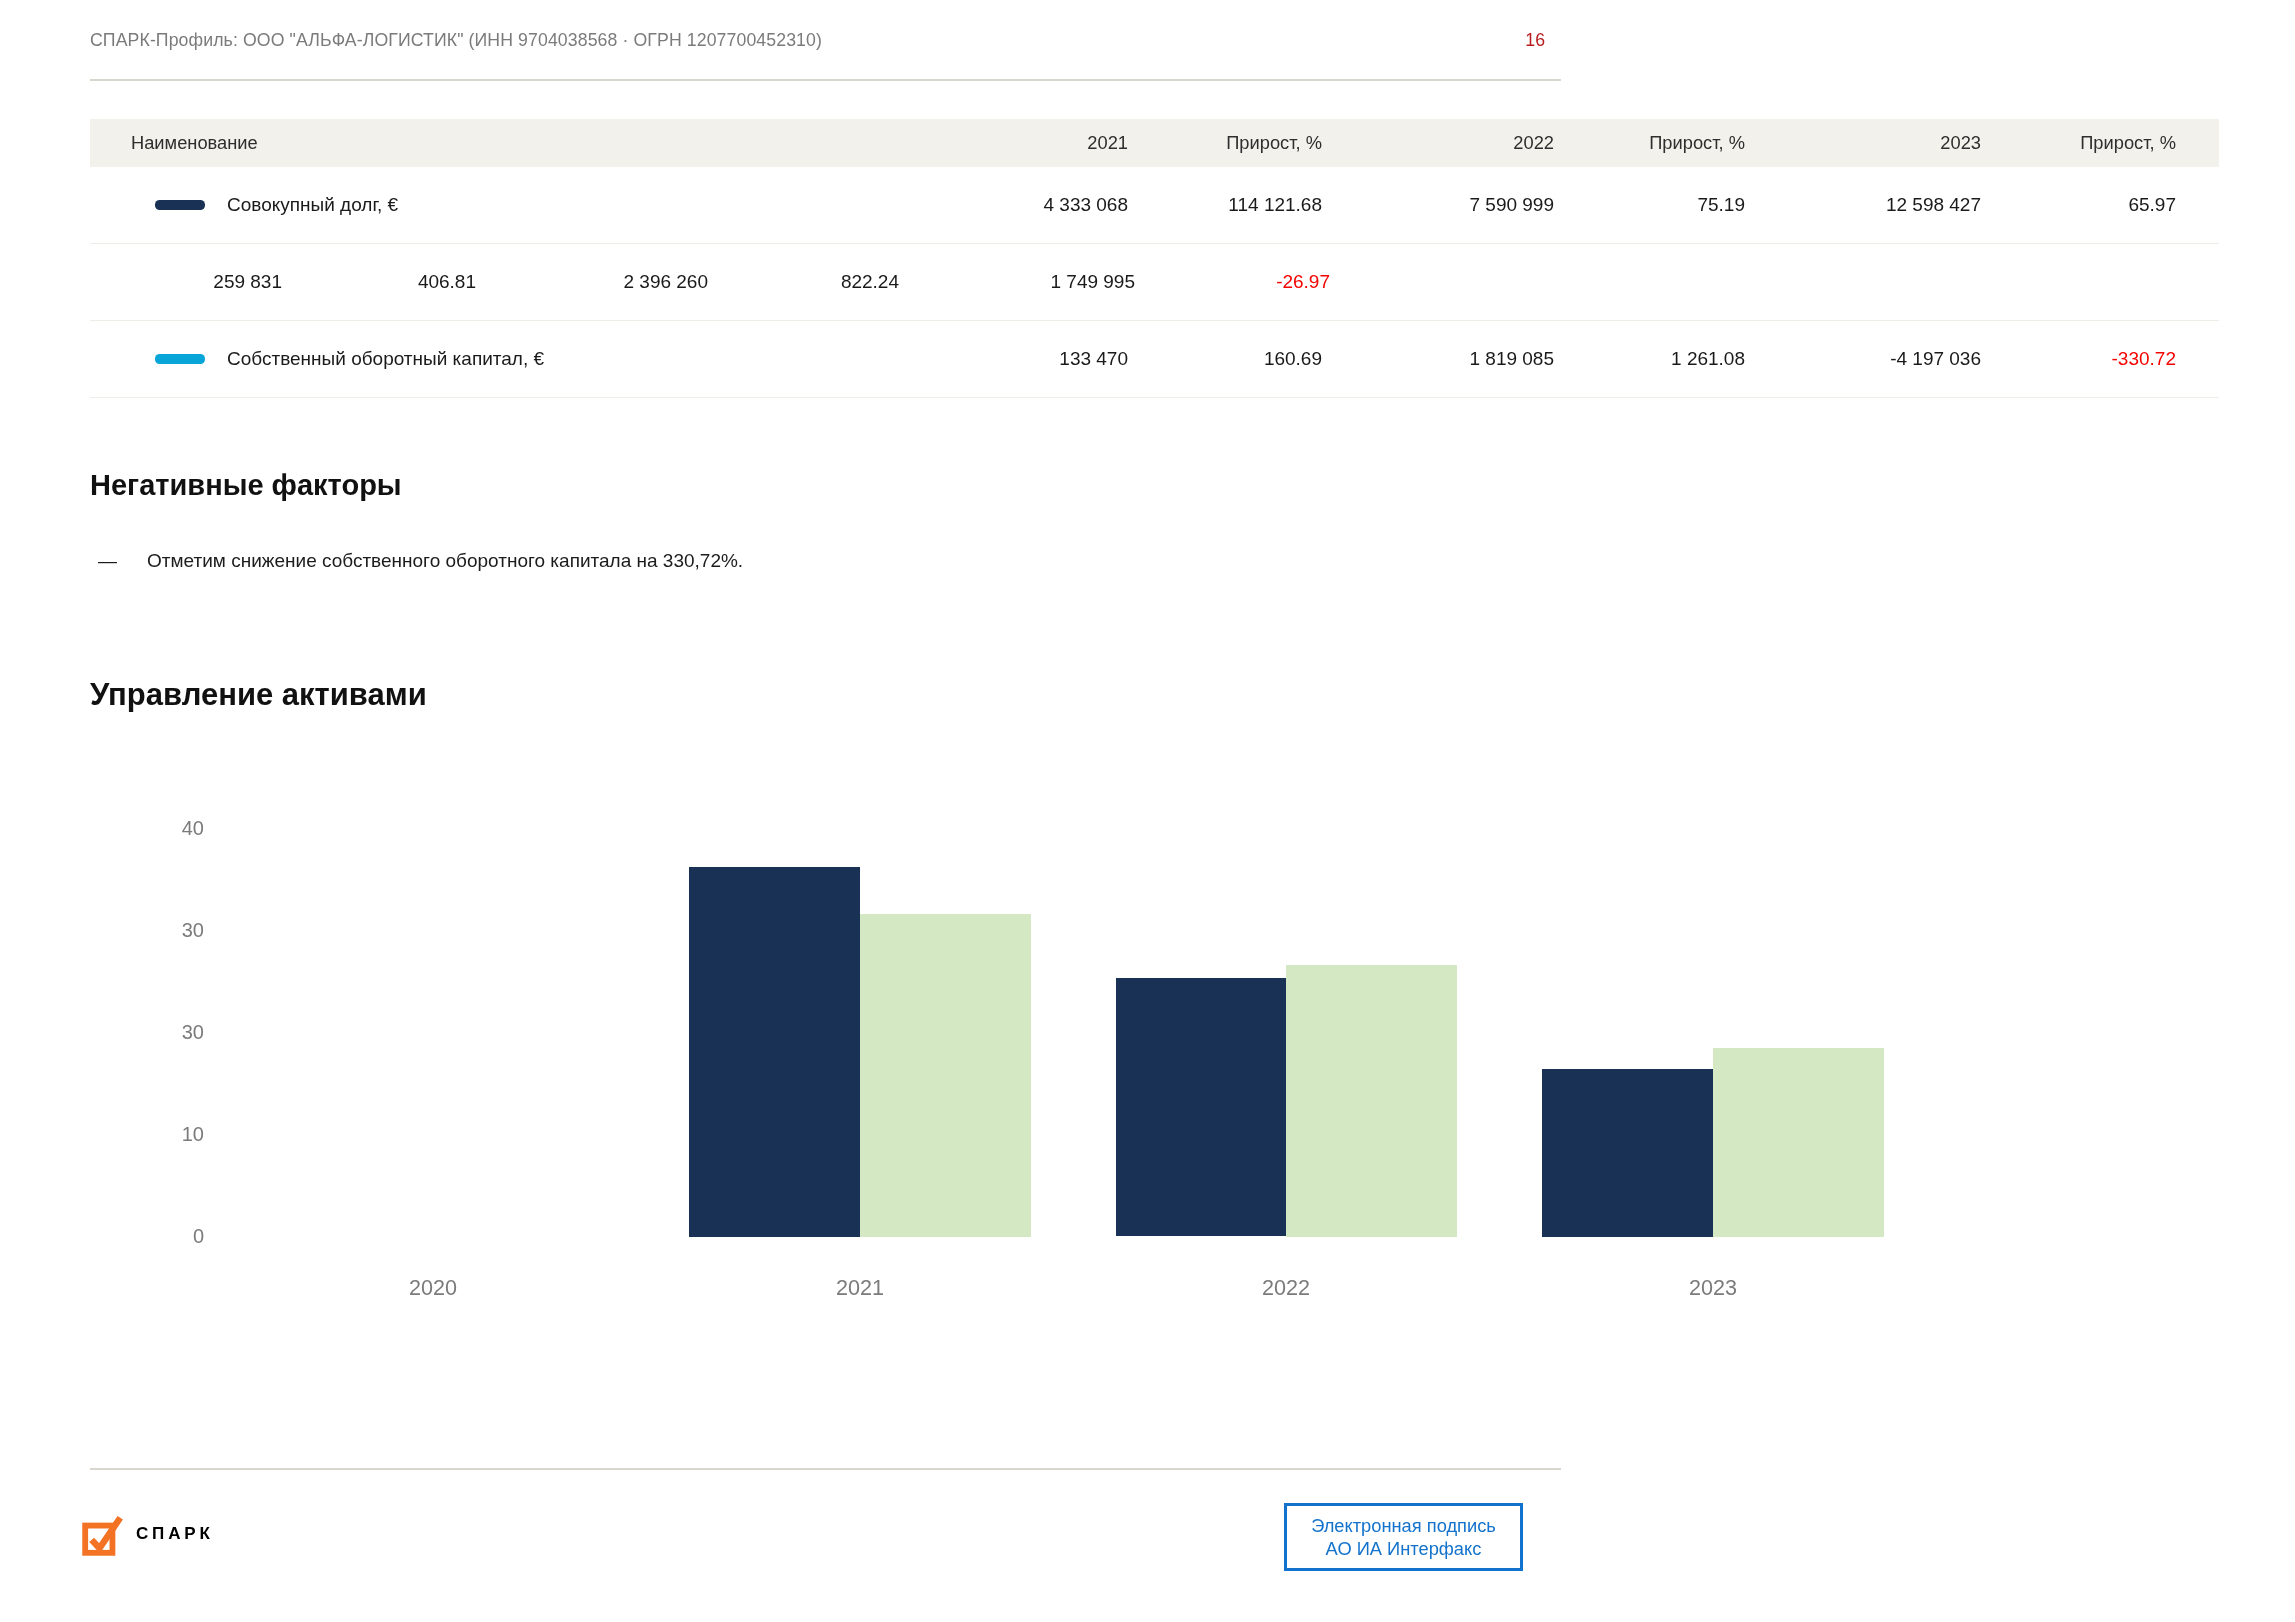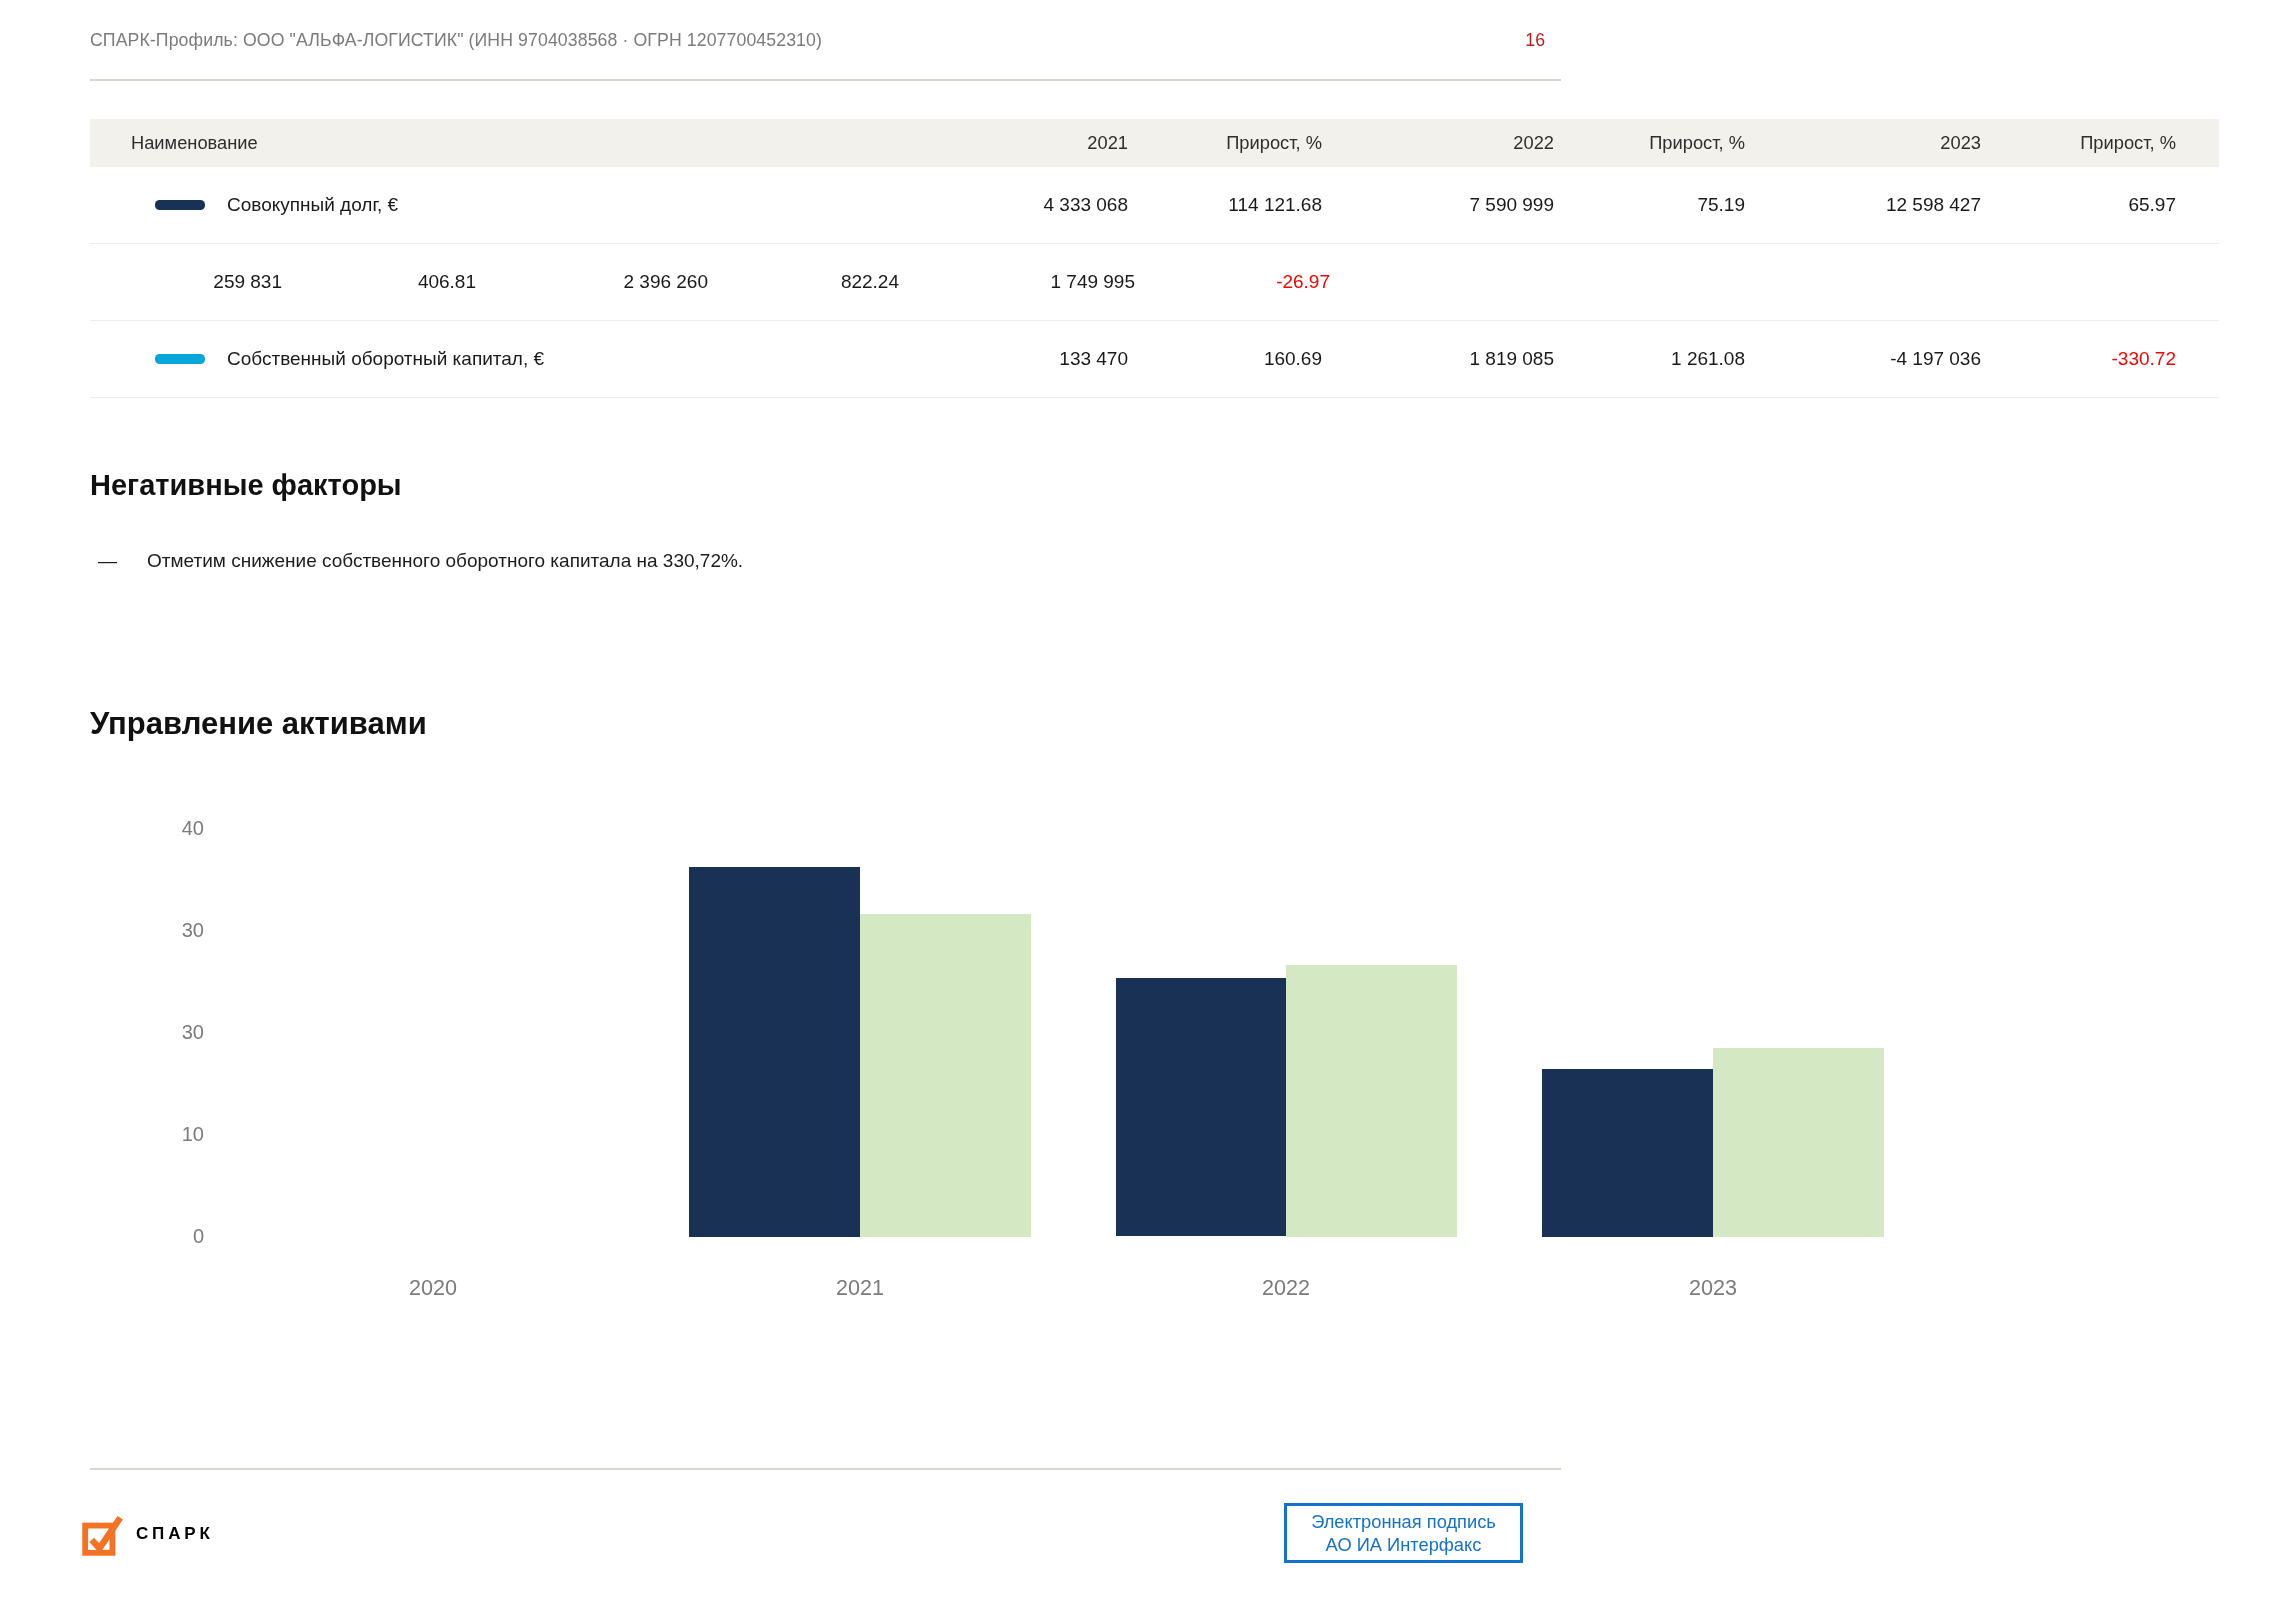--- a/index.html
+++ b/index.html
@@ -23,34 +23,34 @@
   .w4 { width:191px; } .w5 { width:236px; } .w6 { width:195px; }
   .t-row .c-name { padding-left:65px; }
   .swatch { width:50px; height:9.2px; border-radius:4.6px; flex:0 0 auto; }
   .row-label { margin-left:22px; white-space:nowrap; }
   .neg { color:#f40400; }
 
   
   .neg-heading { position:absolute; left:90px; top:469px; font-size:29px; font-weight:bold; color:#111111; }
   .neg-bullet { position:absolute; left:98px; top:550px; display:flex; font-size:19px; color:#1c1c1c; }
   .neg-bullet .dash { width:49px; flex:0 0 auto; }
-  .asset-heading { position:absolute; left:90px; top:706px; font-size:31px; font-weight:bold; color:#111111; }
+  .asset-heading { position:absolute; left:90px; top:677px; font-size:31px; font-weight:bold; color:#111111; }
 
   
   .chart { position:absolute; left:0; top:805px; width:2061px; height:523px; }
   .ytick { position:absolute; width:52px; height:25px; line-height:25px; text-align:right; font-size:20px; color:#7b7b7b; }
   .xtick { position:absolute; width:144px; height:26px; line-height:26px; text-align:center; font-size:21.6px; color:#7b7b7b; }
   .bar { position:absolute; }
 
   
   .footer-rule { position:absolute; left:90px; top:1468px; width:1471px; height:2px; background:#d9d6cf; }
   .logo { position:absolute; left:80px; top:1510px; display:flex; align-items:center; }
   .logo-text { font-size:17px; font-weight:bold; letter-spacing:3.9px; color:#000000; margin-left:7.9px; }
   .stamp {
-    position:absolute; left:1284px; top:1503px; width:239px; height:60px; box-sizing:border-box;
+    position:absolute; left:1284px; top:1503px; width:239px; height:68px; box-sizing:border-box;
     border:3.9px solid #1373cc; color:#1373cc; background:#ffffff;
     display:flex; flex-direction:column; align-items:center; justify-content:center;
     font-size:18.3px; line-height:1.28; text-align:center;
   }
 </style>
 </head>
 <body>
 
 <div class="page-header-title">СПАРК-Профиль: ООО "АЛЬФА-ЛОГИСТИК" (ИНН 9704038568 · ОГРН 1207700452310)</div>
 <div class="page-number">16</div>

